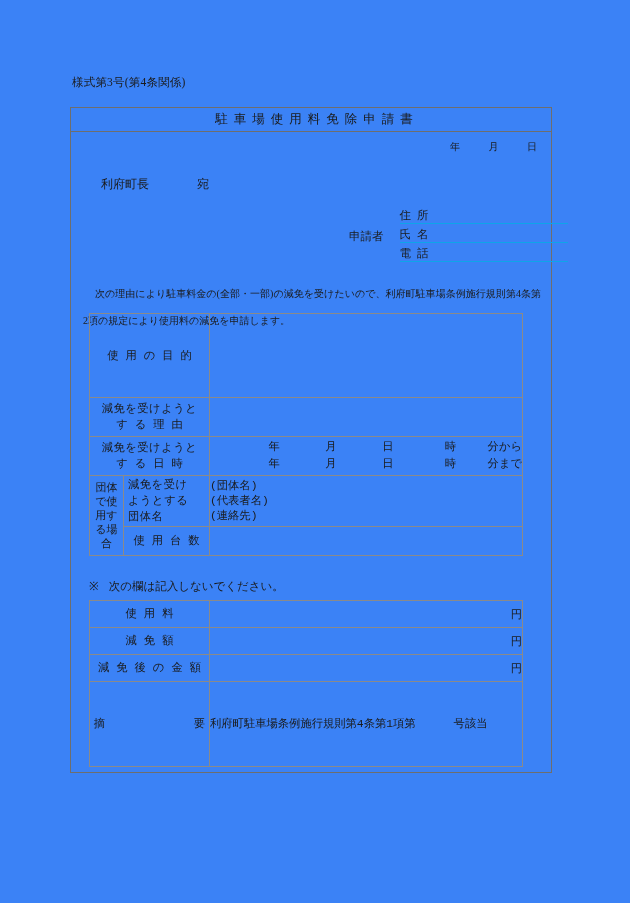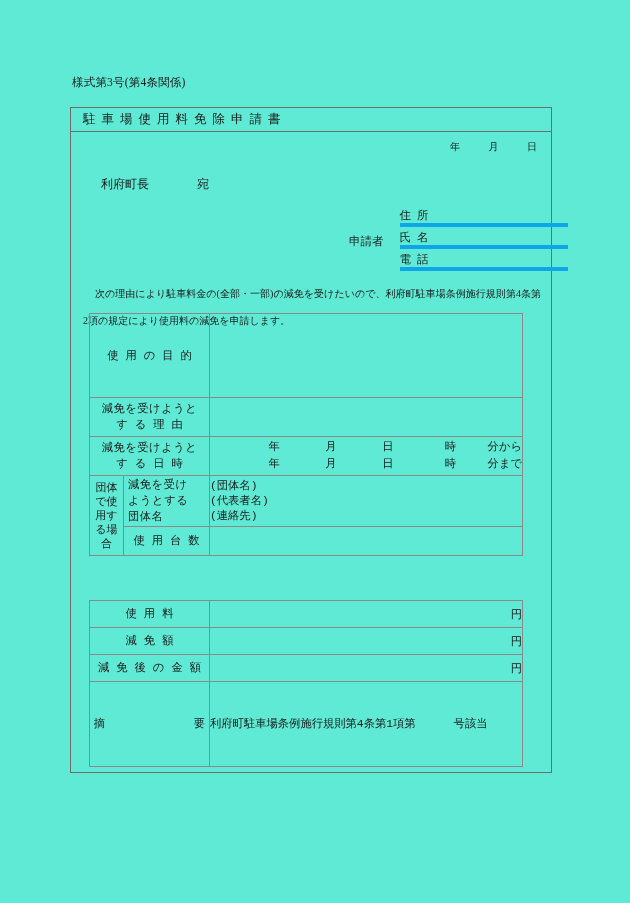--- a/index.html
+++ b/index.html
@@ -14,21 +14,21 @@
     font-family: "Liberation Serif", "DejaVu Serif", serif;
     color: #1a1a1a;
     -webkit-font-smoothing: antialiased;
   }
 
   .page {
     position: absolute;
     left: 0; top: 0;
     width: 630px;
     height: 903px;
-    background: #5eead4;
+    background: #3b82f6;
   }
 
   
   .form-number {
     position: absolute;
     left: 72px;
     top: 75px;
     font-size: 11.5px;
     letter-spacing: 0.2px;
     white-space: nowrap;
@@ -48,20 +48,21 @@
   
   .title-band {
     position: absolute;
     left: 0; top: 0;
     width: 100%;
     height: 24px;
     border-bottom: 1px solid #6e6e6e;
     box-sizing: border-box;
     display: flex;
     align-items: center;
+    justify-content: center;
   }
   .title-text {
     font-size: 12.5px;
     letter-spacing: 6px;
     padding-left: 6px;
     text-indent: 6px;
     white-space: nowrap;
   }
 
   
@@ -97,21 +98,21 @@
   .applicant-label {
     white-space: nowrap;
     margin-right: 16px;
   }
   .applicant-fields {
     display: flex;
     flex-direction: column;
   }
   .applicant-row {
     width: 168px;
-    border-bottom: 4px solid #0ea5e9;
+    border-bottom: 1px solid #0ea5e9;
     padding-bottom: 0px;
     margin-bottom: 3px;
     white-space: nowrap;
     line-height: 15px;
   }
   .applicant-row .fl {
     display: inline-block;
     letter-spacing: 6px;
   }
 
@@ -321,20 +322,23 @@
         </tr>
         <tr>
           <td class="cell-label" style="height:28px">
             <span class="spread">使用台数</span>
           </td>
           <td class="cell-blank"></td>
         </tr>
       </tbody>
     </table>
 
+    <div class="note-line">
+      <span class="note-mark">※</span><span>次の欄は記入しないでください。</span>
+    </div>
 
     <table class="form-table table-fee">
       <colgroup>
         <col style="width:120px">
         <col style="width:313px">
       </colgroup>
       <tbody>
         <tr>
           <td class="cell-label" style="height:26px">
             <span class="spread">使用料</span>

